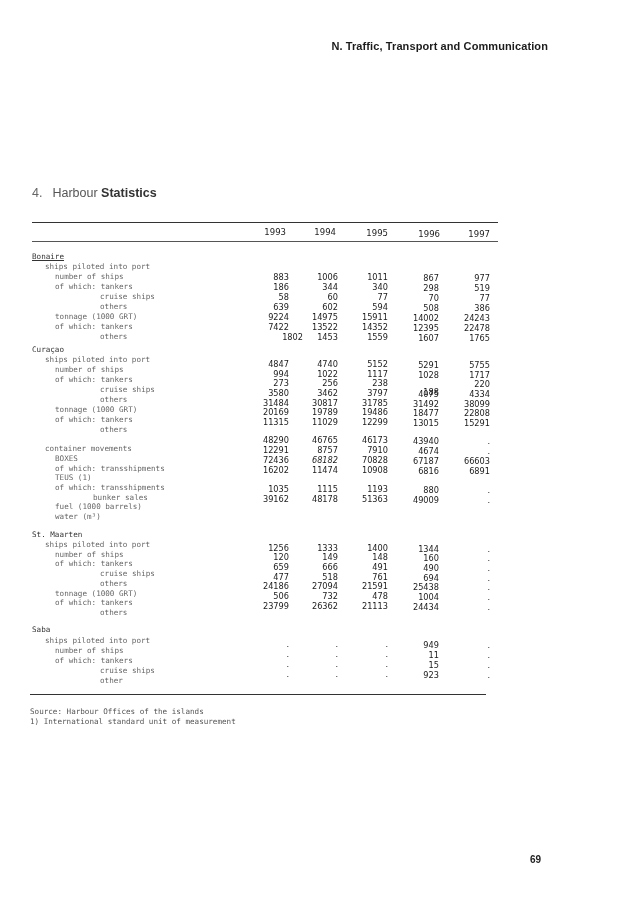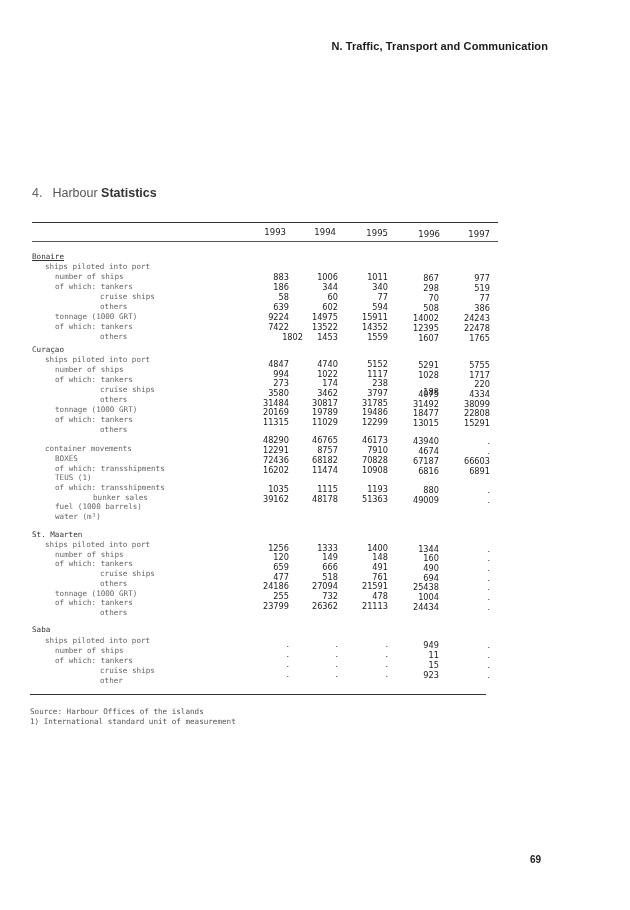--- a/index.html
+++ b/index.html
@@ -122,21 +122,21 @@
     <div class="val" style="left: 294px; top: 359px;">4740</div>
     <div class="val" style="left: 344px; top: 359px;">5152</div>
     <div class="val" style="left: 395px; top: 360px;">5291</div>
     <div class="val" style="left: 446px; top: 360px;">5755</div>
     <div class="val" style="left: 245px; top: 369px;">994</div>
     <div class="val" style="left: 294px; top: 369px;">1022</div>
     <div class="val" style="left: 344px; top: 369px;">1117</div>
     <div class="val" style="left: 395px; top: 370px;">1028</div>
     <div class="val" style="left: 446px; top: 370px;">1717</div>
     <div class="val" style="left: 245px; top: 378px;">273</div>
-    <div class="val" style="left: 294px; top: 378px;">174</div>
+    <div class="val" style="left: 294px; top: 378px;">256</div>
     <div class="val" style="left: 344px; top: 378px;">238</div>
     <div class="val" style="left: 395px; top: 379px; margin-top: 8px;">188</div>
     <div class="val" style="left: 446px; top: 379px;">220</div>
     <div class="val" style="left: 245px; top: 388px;">3580</div>
     <div class="val" style="left: 294px; top: 388px;">3462</div>
     <div class="val" style="left: 344px; top: 388px;">3797</div>
     <div class="val" style="left: 395px; top: 389px;">4075</div>
     <div class="val" style="left: 446px; top: 389px;">4334</div>
     <div class="val" style="left: 245px; top: 398px;">31484</div>
     <div class="val" style="left: 294px; top: 398px;">30817</div>
@@ -157,21 +157,21 @@
     <div class="val" style="left: 294px; top: 435px;">46765</div>
     <div class="val" style="left: 344px; top: 435px;">46173</div>
     <div class="val" style="left: 395px; top: 436px;">43940</div>
     <div class="val" style="left: 446px; top: 436px;">.</div>
     <div class="val" style="left: 245px; top: 445px;">12291</div>
     <div class="val" style="left: 294px; top: 445px;">8757</div>
     <div class="val" style="left: 344px; top: 445px;">7910</div>
     <div class="val" style="left: 395px; top: 446px;">4674</div>
     <div class="val" style="left: 446px; top: 446px;">.</div>
     <div class="val" style="left: 245px; top: 455px;">72436</div>
-    <div class="val" style="left: 294px; top: 455px;">68182</div>
+    <div class="val" style="left: 294px; top: 455px; font-style: italic;">68182</div>
     <div class="val" style="left: 344px; top: 455px;">70828</div>
     <div class="val" style="left: 395px; top: 456px;">67187</div>
     <div class="val" style="left: 446px; top: 456px;">66603</div>
     <div class="val" style="left: 245px; top: 465px;">16202</div>
     <div class="val" style="left: 294px; top: 465px;">11474</div>
     <div class="val" style="left: 344px; top: 465px;">10908</div>
     <div class="val" style="left: 395px; top: 466px;">6816</div>
     <div class="val" style="left: 446px; top: 466px;">6891</div>
     <div class="val" style="left: 245px; top: 484px;">1035</div>
     <div class="val" style="left: 294px; top: 484px;">1115</div>
@@ -201,21 +201,21 @@
     <div class="val" style="left: 245px; top: 572px;">477</div>
     <div class="val" style="left: 294px; top: 572px;">518</div>
     <div class="val" style="left: 344px; top: 572px;">761</div>
     <div class="val" style="left: 395px; top: 573px;">694</div>
     <div class="val" style="left: 446px; top: 573px;">.</div>
     <div class="val" style="left: 245px; top: 581px;">24186</div>
     <div class="val" style="left: 294px; top: 581px;">27094</div>
     <div class="val" style="left: 344px; top: 581px;">21591</div>
     <div class="val" style="left: 395px; top: 582px;">25438</div>
     <div class="val" style="left: 446px; top: 582px;">.</div>
-    <div class="val" style="left: 245px; top: 591px;">255</div>
+    <div class="val" style="left: 245px; top: 591px;">506</div>
     <div class="val" style="left: 294px; top: 591px;">732</div>
     <div class="val" style="left: 344px; top: 591px;">478</div>
     <div class="val" style="left: 395px; top: 592px;">1004</div>
     <div class="val" style="left: 446px; top: 592px;">.</div>
     <div class="val" style="left: 245px; top: 601px;">23799</div>
     <div class="val" style="left: 294px; top: 601px;">26362</div>
     <div class="val" style="left: 344px; top: 601px;">21113</div>
     <div class="val" style="left: 395px; top: 602px;">24434</div>
     <div class="val" style="left: 446px; top: 602px;">.</div>
     <div class="val" style="left: 245px; top: 639px;">.</div>

